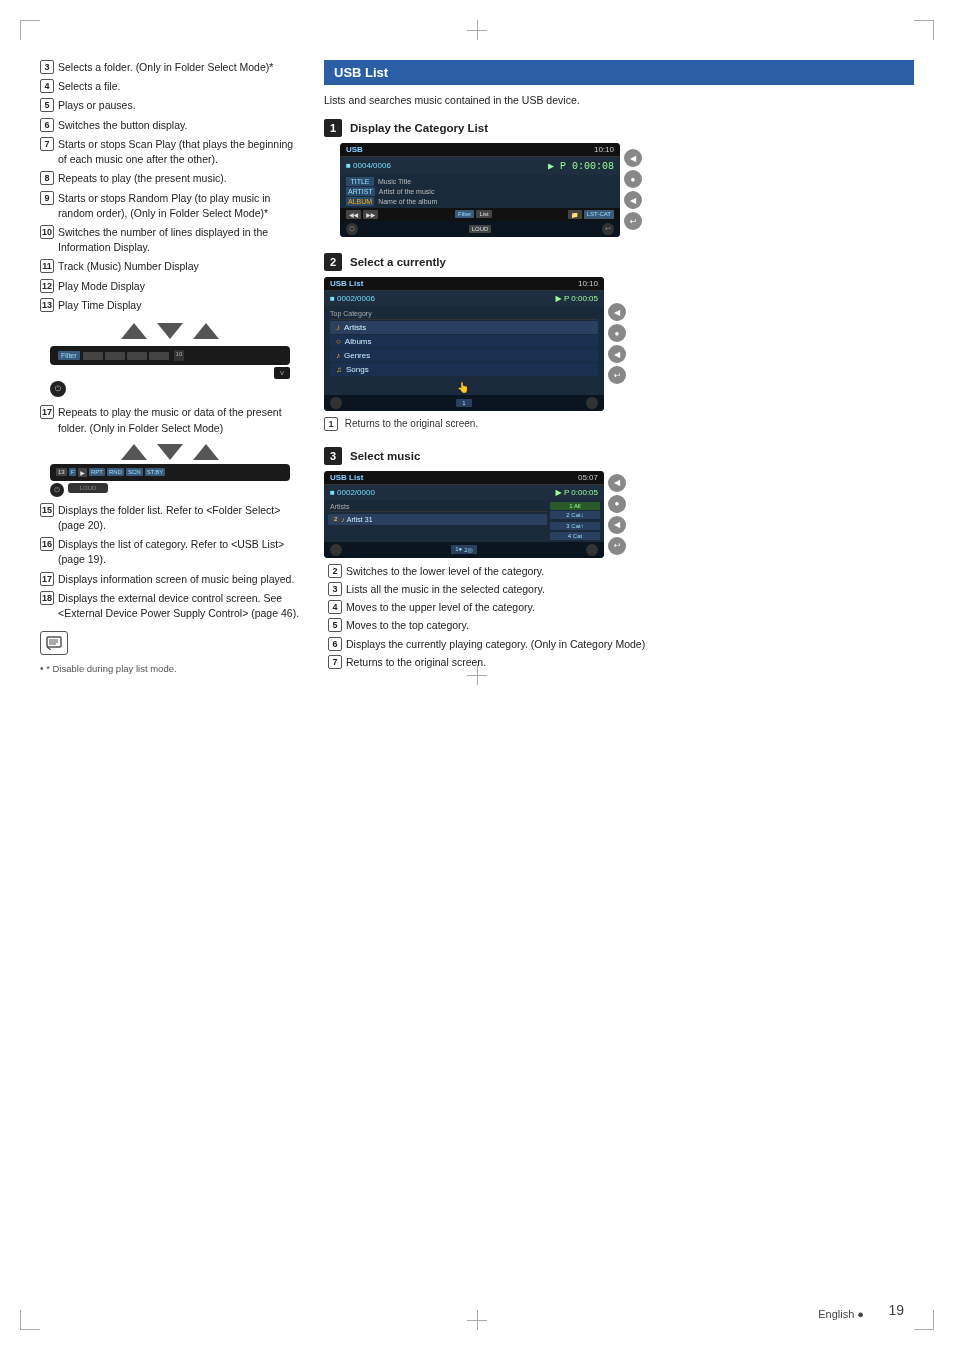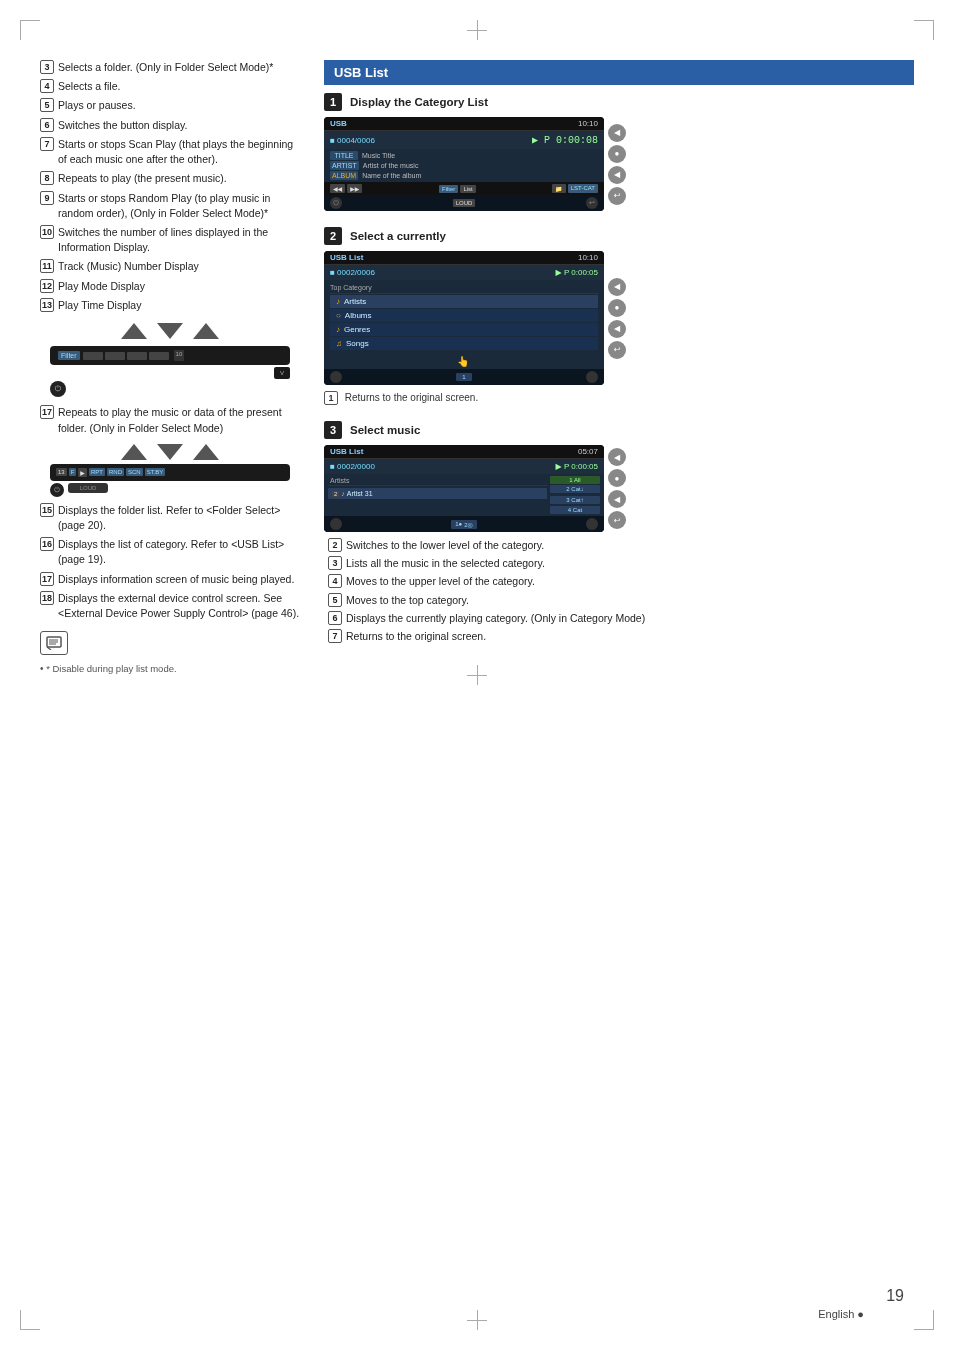--- a/index.html
+++ b/index.html
@@ -398,28 +398,31 @@
     </div>
 
   </div>
 
   <div class="right-col">
 
     <div class="usb-header">
       <span>USB List</span>
     </div>
 
+    <div class="usb-desc">
+      <span>Lists and searches music contained in the USB device.</span>
+    </div>
 
     <div class="usb-section">
       <div class="step-header">
         <div class="step-badge">1</div>
         <span class="step-title">Display the Category List</span>
       </div>
 
-      <div style="display:flex; gap:4px; margin:4px 0 6px;">
+      <div style="display:flex; gap:4px; margin:4px 16px 6px;">
         <div style="flex:1; max-width:280px; background:#111; border-radius:4px; overflow:hidden; position:relative;">
 
           <div style="background:#111; display:flex; justify-content:space-between; align-items:center; padding:2px 6px; border-bottom:1px solid #333;">
             <span style="color:#8cf; font-size:8px; font-weight:bold;">USB</span>
             <span style="color:#ccc; font-size:8px;">10:10</span>
           </div>
 
           <div style="background:#1e2e3e; padding:3px 6px; display:flex; justify-content:space-between; align-items:center;">
             <span style="color:#7df; font-size:8px;">■ 0004/0006</span>
             <span style="color:#9f9; font-size:10px;font-family:Liberation Mono, monospace;">▶ P 0:00:08</span>
@@ -647,15 +650,15 @@
       </div>
 
     </div>
 
   </div>
 </div>
 
 <div class="page-lang" style="position:absolute; bottom:30px; right:90px; font-size:11px; color:#444;">
   <span>English ●</span>
 </div>
-<div class="page-num" style="position:absolute; bottom:45px; right:50px; font-size:16px; color:#444;">
+<div class="page-num" style="position:absolute; bottom:32px; right:50px; font-size:14px; color:#444;">
   <span>19</span>
 </div>
 
 </body></html>

